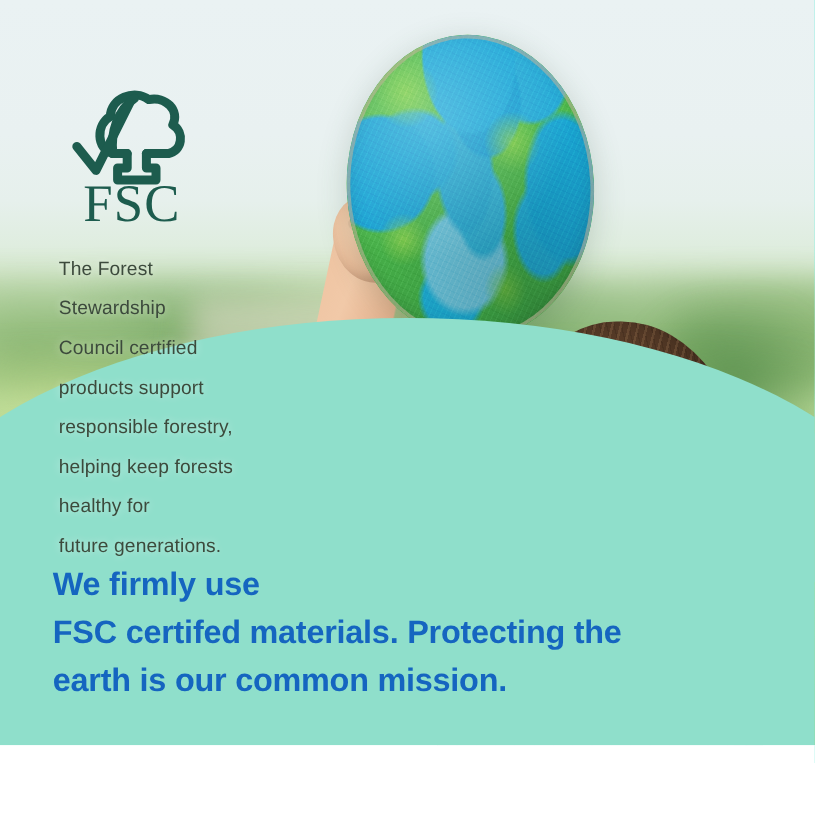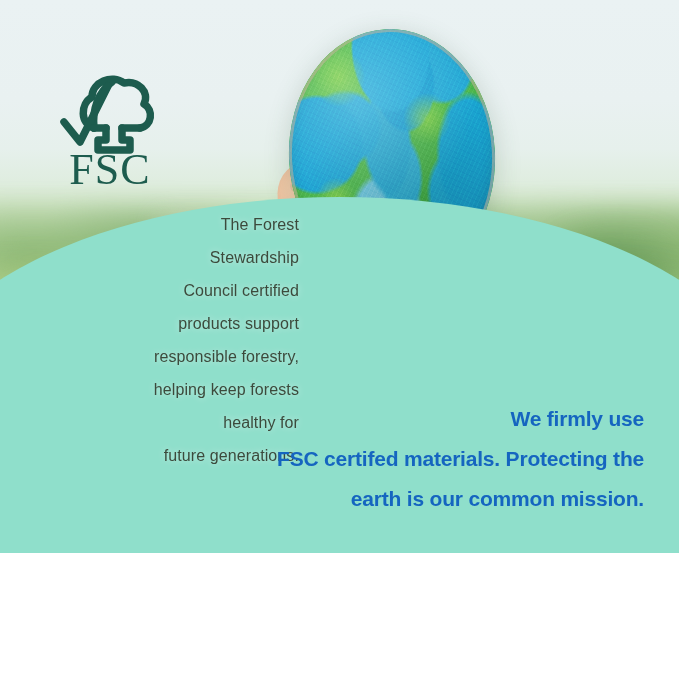--- a/index.html
+++ b/index.html
@@ -1,24 +1,23 @@
 <!DOCTYPE html>
 <html><head>
 <meta charset="utf-8">
 <title>FSC Certification Banner</title>
 <style>
   html,body{margin:0;padding:0;background:#ffffff;}
   body{font-family:"Liberation Sans", sans-serif;}
 
   .canvas{
     position:relative;
-    width:679px;height:553px;
+    width:679px;height:621px;
     overflow:hidden;
     background:#5eead4;
-    text-align:right;
   }
 
   
   .photo{
     position:absolute;inset:0;
     overflow:hidden;
   }
   
   .sky{
     position:absolute;left:0;top:0;width:100%;height:100%;
@@ -263,21 +262,21 @@
     line-height:33px;
     color:#3c4a3c;
     letter-spacing:.1px;
     font-weight:400;
     white-space:pre-line;
     text-shadow:0 0 7px rgba(255,255,255,.5);
   }
 
   .headline{
     position:absolute;left:44px;bottom:34px;width:600px;
-    font-size:21px;
+    font-size:27px;
     line-height:40px;
     font-weight:700;
     color:#1565c0;
     letter-spacing:-.2px;
     white-space:pre-line;
   }
 </style>
 </head>
 <body>
 

